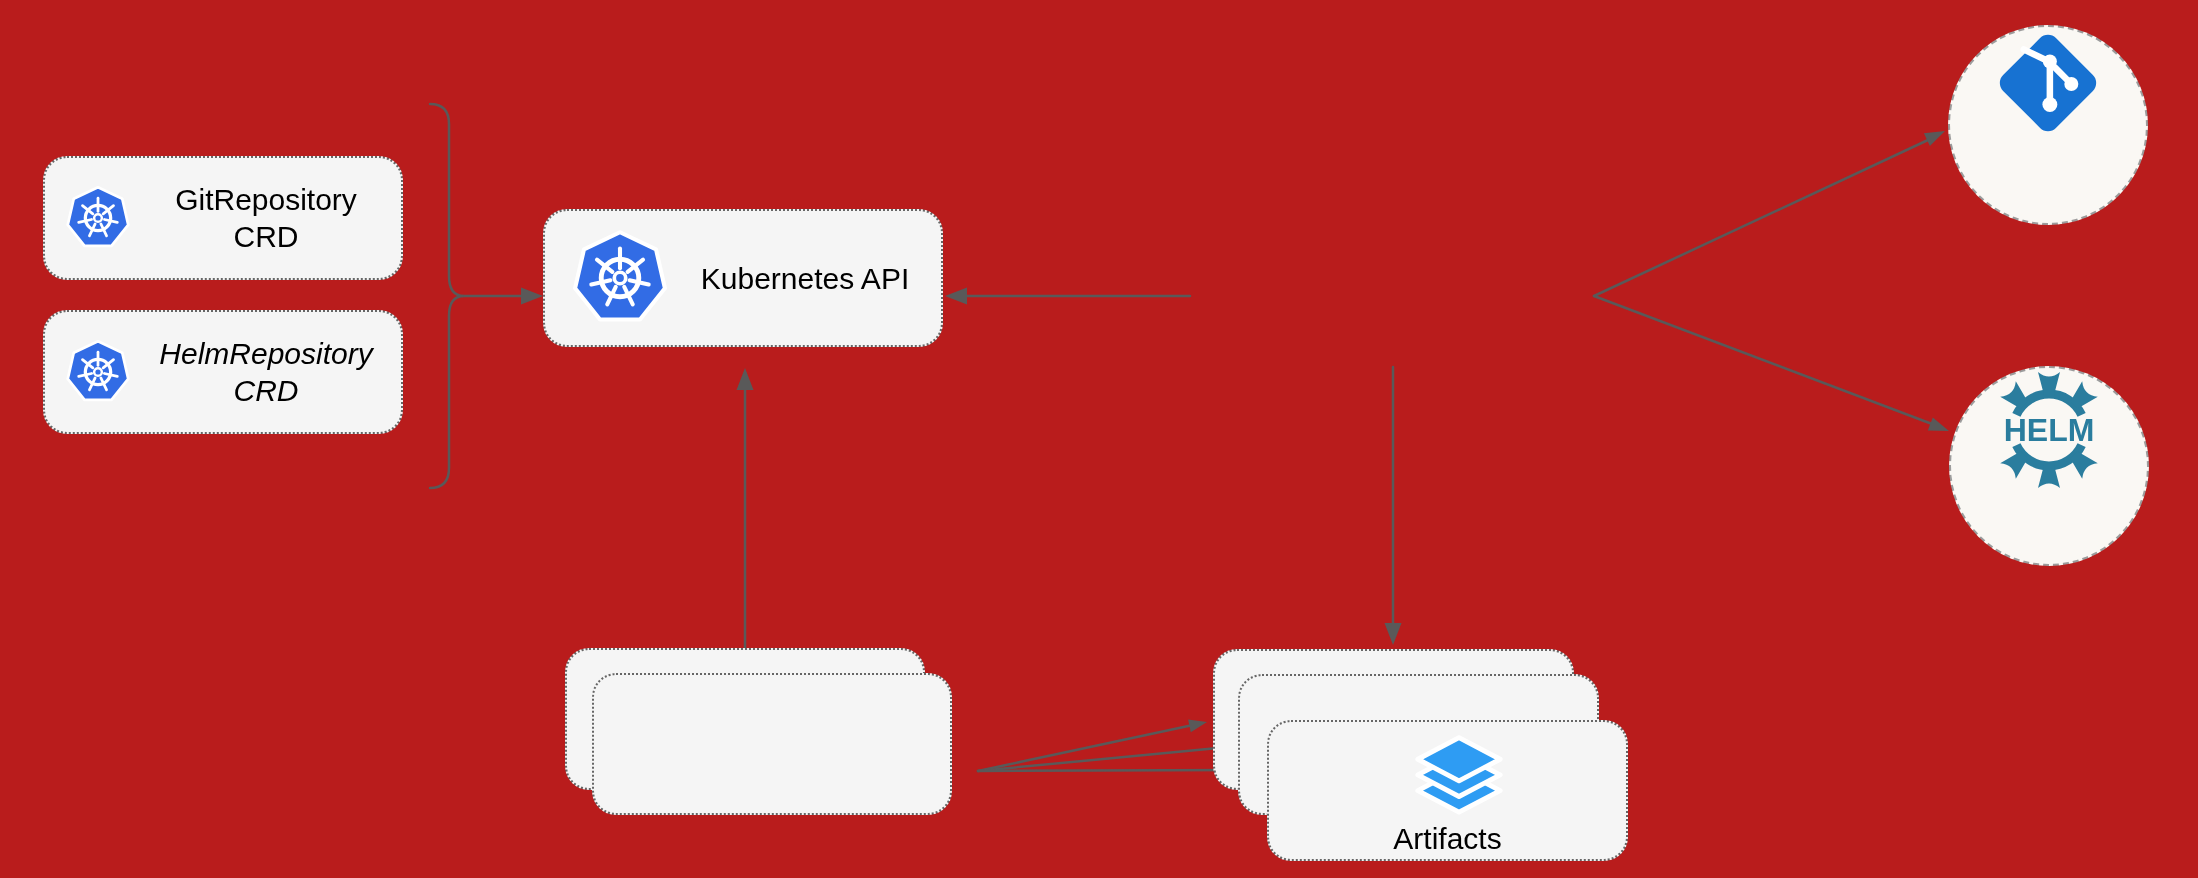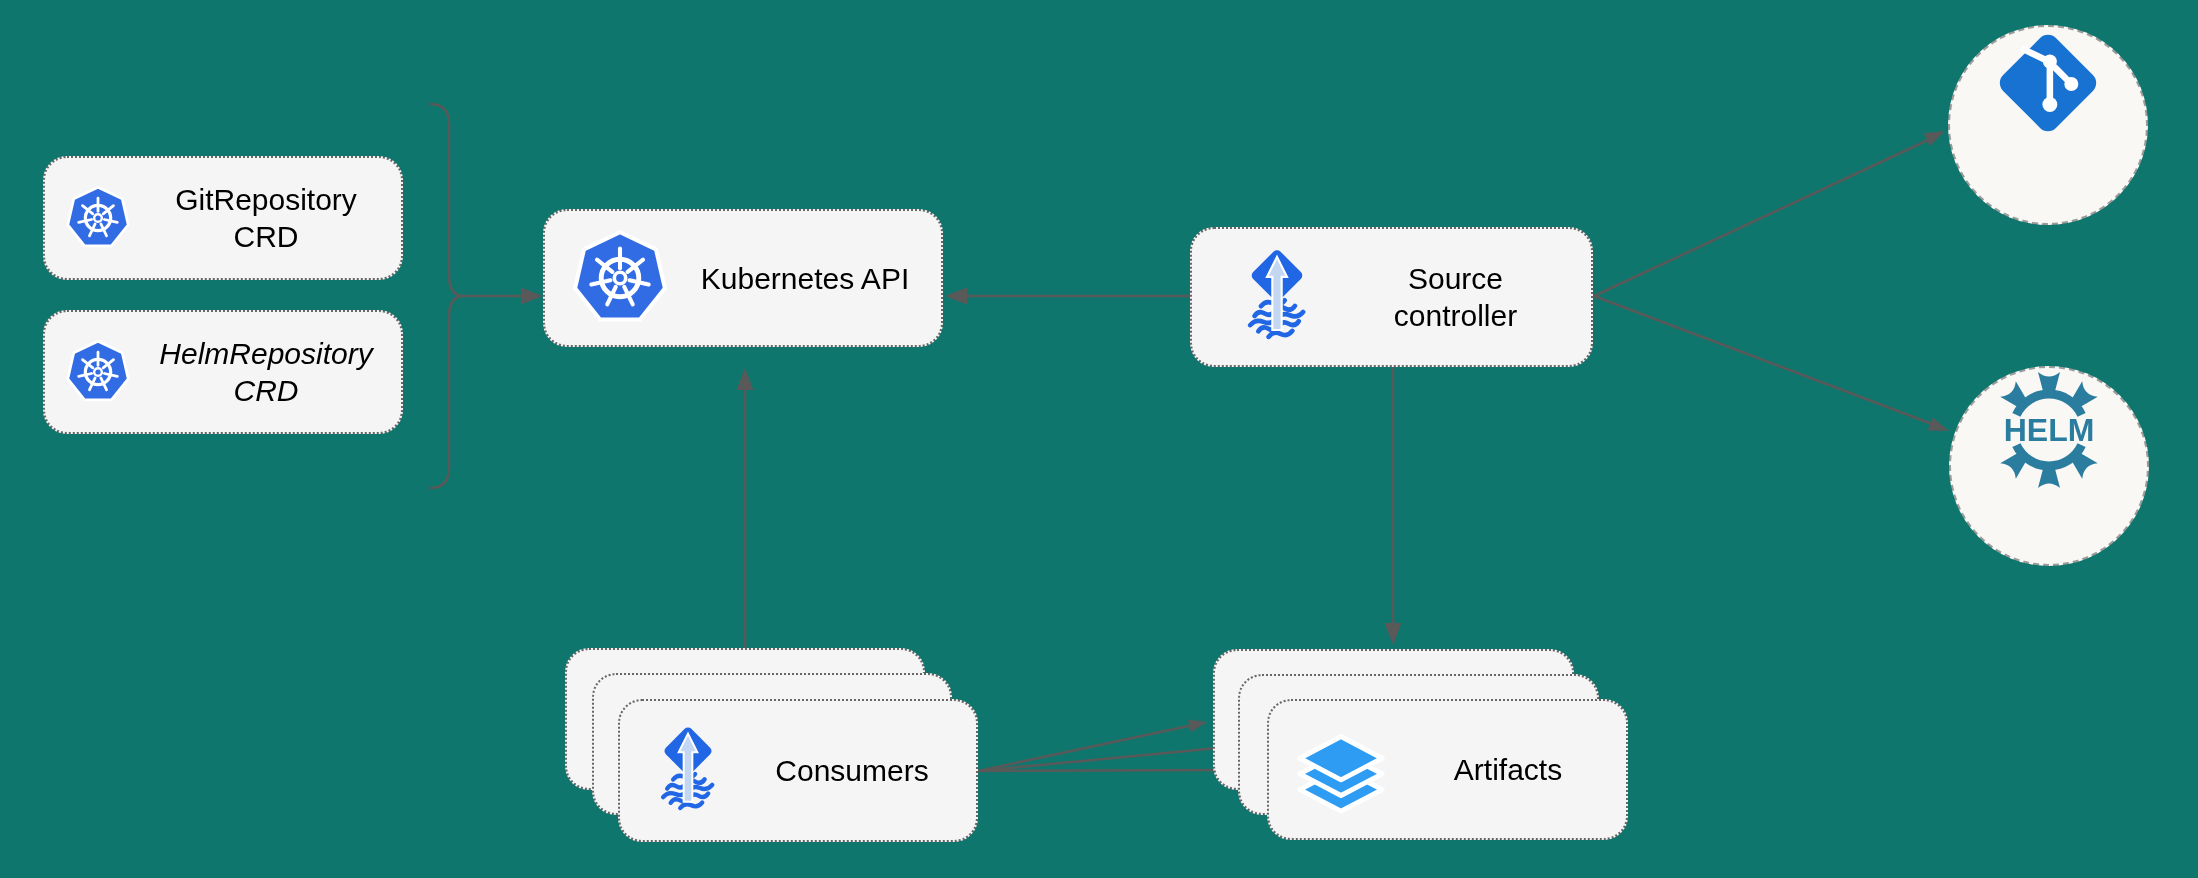--- a/index.html
+++ b/index.html
@@ -1,20 +1,20 @@
 <!DOCTYPE html>
 <html><head>
 <meta charset="utf-8">
 <style>
   html, body { margin: 0; padding: 0; background: #ffffff; }
   .canvas {
     position: relative;
     width: 2198px;
     height: 878px;
-    background: #0f766e;
+    background: #b91c1c;
     font-family: "Liberation Sans", sans-serif;
     overflow: hidden;
   }
   .connectors {
     position: absolute;
     left: 0; top: 0;
     width: 2198px; height: 878px;
     pointer-events: none;
   }
   .node {
@@ -38,21 +38,21 @@
   .n-helmrepo  { left: 43px;  top: 310px; width: 360px; height: 124px; font-style: italic; }
   .n-k8sapi    { left: 543px; top: 209px; width: 400px; height: 138px; }
   .n-sourcectl { left: 1190px; top: 227px; width: 403px; height: 140px; }
 
   .n-consumers-back  { left: 565px; top: 648px; width: 360px; height: 142px; }
   .n-consumers-mid   { left: 592px; top: 673px; width: 360px; height: 142px; }
   .n-consumers-front { left: 618px; top: 699px; width: 360px; height: 143px; }
 
   .n-artifacts-back  { left: 1213px; top: 649px; width: 361px; height: 141px; }
   .n-artifacts-mid   { left: 1238px; top: 674px; width: 361px; height: 141px; }
-  .n-artifacts-front { left: 1267px; top: 699px; width: 361px; height: 141px; }
+  .n-artifacts-front { left: 1267px; top: 720px; width: 361px; height: 141px; flex-direction: column; }
 
   .endpoint {
     position: absolute;
     box-sizing: border-box;
     width: 200px; height: 200px;
     border-radius: 50%;
     border: 2.5px dashed #9c9c9c;
     background: #faf8f4;
     display: flex;
     justify-content: center;
@@ -162,58 +162,23 @@
           <line x1="5.2" y1="10.8" x2="15.6" y2="32.4"></line>
           <line x1="-5.2" y1="10.8" x2="-15.6" y2="32.4"></line>
           <line x1="-11.7" y1="2.7" x2="-35.1" y2="8"></line>
           <line x1="-9.4" y1="-7.5" x2="-28.2" y2="-22.4"></line>
         </g>
       </g>
     </svg>
     <div class="node-label">Kubernetes API</div>
   </div>
 
-  <div class="node n-sourcectl">
-    <svg class="icon ml-42" viewBox="0 0 120 140" width="86" height="116">
-      <g fill="#2166e4">
-        <rect x="33" y="13" width="54" height="54" rx="7" transform="rotate(45 60 40)"></rect>
-      </g>
-      <g fill="none" stroke-width="6.5" stroke-linecap="round" transform="rotate(-14 60 102)" stroke="#2166e4">
-        <path d="M43 78 q8.5 -7 17 0 t17 0"></path>
-        <path d="M31 89 q7.2 -7 14.5 0 t14.5 0 t14.5 0 t14.5 0"></path>
-        <path d="M22 100 q9.5 -7 19 0 t19 0 t19 0 t19 0"></path>
-        <path d="M31 111 q7.2 -7 14.5 0 t14.5 0 t14.5 0 t14.5 0"></path>
-        <path d="M43 122 q8.5 -7 17 0 t17 0"></path>
-      </g>
-      <path stroke="#ffffff" stroke-width="3" d="M60 14 L74 42 L66.5 42 L66.5 116 L53.5 116 L53.5 42 L46 42 Z" fill="#c3d7f3"></path>
-    </svg>
-    <div class="node-label">
-      <div>Source</div>
-      <div>controller</div>
-    </div>
-  </div>
 
   <div class="node n-consumers-back"></div>
   <div class="node n-consumers-mid"></div>
-  <div class="node n-consumers-front">
-    <svg class="icon ml-28" viewBox="0 0 120 140" width="80" height="108">
-      <g fill="#2166e4">
-        <rect x="33" y="13" width="54" height="54" rx="7" transform="rotate(45 60 40)"></rect>
-      </g>
-      <g fill="none" stroke-width="6.5" stroke-linecap="round" transform="rotate(-14 60 102)" stroke="#2166e4">
-        <path d="M43 78 q8.5 -7 17 0 t17 0"></path>
-        <path d="M31 89 q7.2 -7 14.5 0 t14.5 0 t14.5 0 t14.5 0"></path>
-        <path d="M22 100 q9.5 -7 19 0 t19 0 t19 0 t19 0"></path>
-        <path d="M31 111 q7.2 -7 14.5 0 t14.5 0 t14.5 0 t14.5 0"></path>
-        <path d="M43 122 q8.5 -7 17 0 t17 0"></path>
-      </g>
-      <path stroke="#ffffff" stroke-width="3" d="M60 14 L74 42 L66.5 42 L66.5 116 L53.5 116 L53.5 42 L46 42 Z" fill="#c3d7f3"></path>
-    </svg>
-    <div class="node-label">Consumers</div>
-  </div>
 
   <div class="node n-artifacts-back"></div>
   <div class="node n-artifacts-mid"></div>
   <div class="node n-artifacts-front">
     <svg class="icon ml-23" viewBox="-50 -50 100 100" width="98" height="98">
       <g stroke="#ffffff" stroke-width="5" stroke-linejoin="round" fill="#2e9cf3">
         <polygon points="0,-2 42,20 0,42 -42,20"></polygon>
         <polygon points="0,-18 42,4 0,26 -42,4"></polygon>
         <polygon points="0,-34 42,-12 0,10 -42,-12"></polygon>
       </g>

